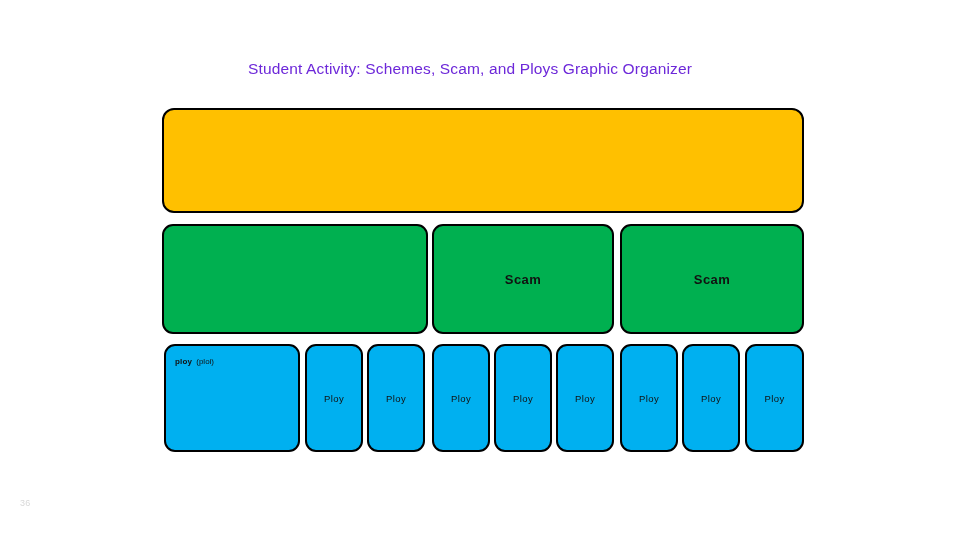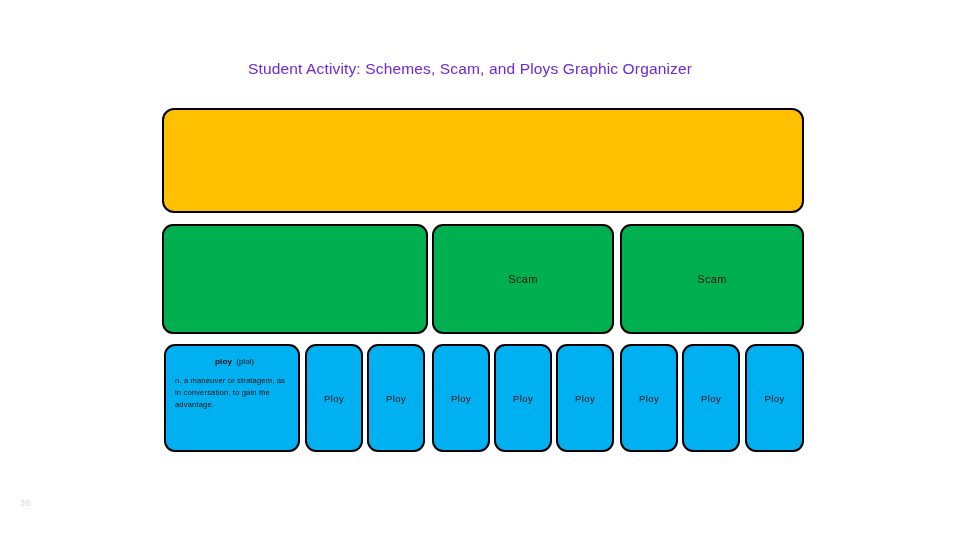--- a/index.html
+++ b/index.html
@@ -65,23 +65,24 @@
     top: 224px;
     height: 110px;
     background: #00B050;
     border-radius: 11px;
   }
   #green-box-1 { left: 162px;  width: 266px; }
   #green-box-2 { left: 432px;  width: 182px; }
   #green-box-3 { left: 620px;  width: 184px; }
 
   .green-label {
-    font-size: 11px;
+    font-size: 13px;
     color: #111111;
     letter-spacing: 0.4px;
+    font-weight: bold;
   }
 
   
   .blue-box {
     top: 344px;
     height: 108px;
     background: #00B0F0;
     border-radius: 11px;
   }
   .ploy-label {
@@ -99,21 +100,20 @@
     background: #00B0F0;
     border-radius: 11px;
     display: block;
     padding: 11px 9px 0 9px;
   }
   #ploy-term-line {
     font-size: 8px;
     color: #111111;
     margin-bottom: 9px;
     white-space: nowrap;
-    margin-left: 40px;
   }
   #ploy-term-line .term {
     font-weight: bold;
     letter-spacing: 0.2px;
   }
   #ploy-term-line .phon {
     font-weight: normal;
     margin-left: 4px;
   }
   #ploy-definition-text {
@@ -163,21 +163,20 @@
   </div>
 
   <div id="green-box-3" class="card green-box">
     <span class="green-label">Scam</span>
   </div>
 
   <div id="ploy-definition-box" class="card">
     <div id="ploy-term-line">
       <span class="term">ploy</span><span class="phon">(ploi)</span>
     </div>
-    <div id="ploy-definition-text">n.  a maneuver or stratagem, as in conversation, to gain the advantage.</div>
   </div>
 
   <div id="ploy-box-1" class="card blue-box">
     <span class="ploy-label">Ploy</span>
   </div>
   <div id="ploy-box-2" class="card blue-box">
     <span class="ploy-label">Ploy</span>
   </div>
   <div id="ploy-box-3" class="card blue-box">
     <span class="ploy-label">Ploy</span>

